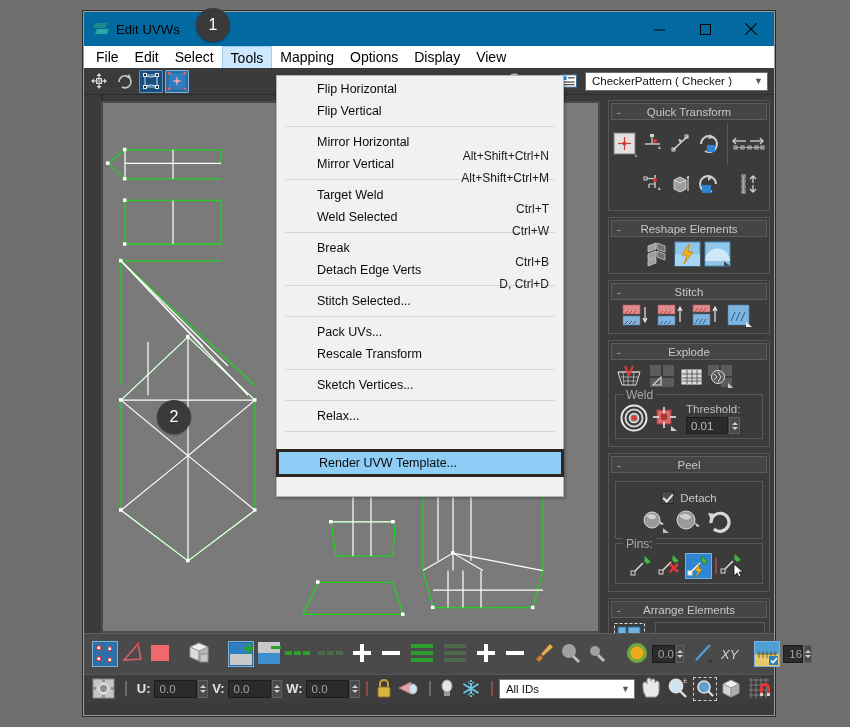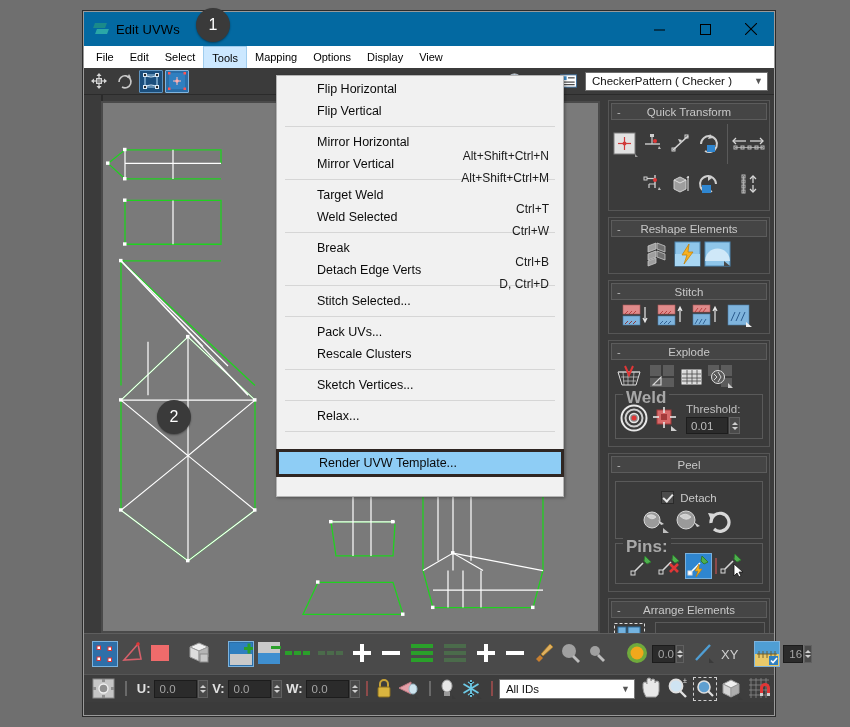--- a/index.html
+++ b/index.html
@@ -34,21 +34,21 @@
   .win-btns{ position:absolute; right:0; top:0; height:34px; display:flex;}
   .win-btn{ width:46px;height:34px;display:flex;align-items:center;justify-content:center;color:#000;}
   .win-btn svg{display:block;}
 
   
   .menubar{
     height:22px; background:#ffffff; display:flex; align-items:stretch;
     padding-left:4px; position:relative;
   }
   .menu-item{
-    padding:0 8px; display:flex; align-items:center; color:#000; font-size:11px;
+    padding:0 8px; display:flex; align-items:center; color:#000; font-size:14px;
     white-space:nowrap;
   }
   .menu-item.active{ background:#cce8ff; border:1px solid #a0cdee; border-bottom:none;}
 
   
   .toolbar-top{
     height:27px;background:#3b3b3b;display:flex;align-items:center;
     border-bottom:1px solid #2b2b2b; padding-left:3px; position:relative;
   }
   .tb-btn{
@@ -103,21 +103,21 @@
   .icorow{display:flex;align-items:center;}
   .ico{width:26px;height:22px;position:relative;margin-right:1px;}
   .ico.sel{background:#2a6ea8;border:1px solid #79b0dc;}
   .vsep{width:1px;height:40px;background:#5a5a5a;margin:0 4px;}
 
   .group{
     border:1px solid #5a5a5a;margin:4px 2px 2px 2px;padding:8px 4px 4px 4px;position:relative;
   }
   .group-lbl{
     position:absolute;top:-7px;left:7px;background:#3b3b3b;padding:0 3px;
-    color:#a8a8a8;font-size:17px;font-weight:bold;
+    color:#a8a8a8;font-size:12px;
   }
   .fieldlbl{color:#c0c0c0;font-size:11.5px;}
   .numbox{
     background:#2b2b2b;border:1px solid #1d1d1d;color:#bdbdbd;
     height:17px;width:42px;display:flex;align-items:center;padding-left:4px;font-size:11.5px;
   }
   .spin{width:11px;height:17px;display:flex;flex-direction:column;justify-content:center;align-items:center;
         background:#4a4a4a;border:1px solid #606060;margin-left:1px;}
   .spin i{display:block;width:0;height:0;border-left:3px solid transparent;border-right:3px solid transparent;}
   .spin i.up{border-bottom:3px solid #d0d0d0;margin-bottom:2px;}
@@ -951,21 +951,21 @@
       <div class="spin" style="height:18px;">
           <i class="up"></i>
           <i class="dn"></i>
         </div>
       <div class="bico" style="margin-left:8px;">
         <svg width="24" height="24" viewBox="0 0 24 24">
           <line x1="4" y1="19" x2="18" y2="4" stroke="#4f9ed4" stroke-width="2.4"></line>
           <path d="M17 17 l5 5 l-5 0 z" fill="#3a3a3a"></path>
         </svg>
       </div>
-      <div style="color:#d0d0d0;font-size:13px;margin:0 4px 0 2px;">XY</div>
+      <div style="color:#d0d0d0;font-size:13px;margin:0 4px 0 2px;font-style:italic;">XY</div>
       <div class="bsep" style="height:16px;"></div>
       <div class="bico sel" style="width:26px;height:26px;">
         <svg width="24" height="24" viewBox="0 0 24 24">
           <rect x="0" y="0" width="24" height="24" fill="#e8c96a"></rect>
           <rect x="0" y="0" width="24" height="12" fill="#4f9ed4"></rect>
           <g stroke="#6a5a2a" stroke-width=".9">
             <path d="M4 9 v7"></path>
               <path d="M8 9 v7"></path>
               <path d="M12 9 v7"></path>
               <path d="M16 9 v7"></path>
@@ -1139,21 +1139,21 @@
     <div class="mi">
       <span>Stitch Selected...</span>
       <span class="acc"></span>
     </div>
     <div class="msep"></div>
     <div class="mi">
       <span>Pack UVs...</span>
       <span class="acc"></span>
     </div>
     <div class="mi">
-      <span>Rescale Clusters</span>
+      <span>Rescale Transform</span>
       <span class="acc"></span>
     </div>
     <div class="msep"></div>
     <div class="mi">
       <span>Sketch Vertices...</span>
       <span class="acc"></span>
     </div>
     <div class="msep"></div>
     <div class="mi">
       <span>Relax...</span>

